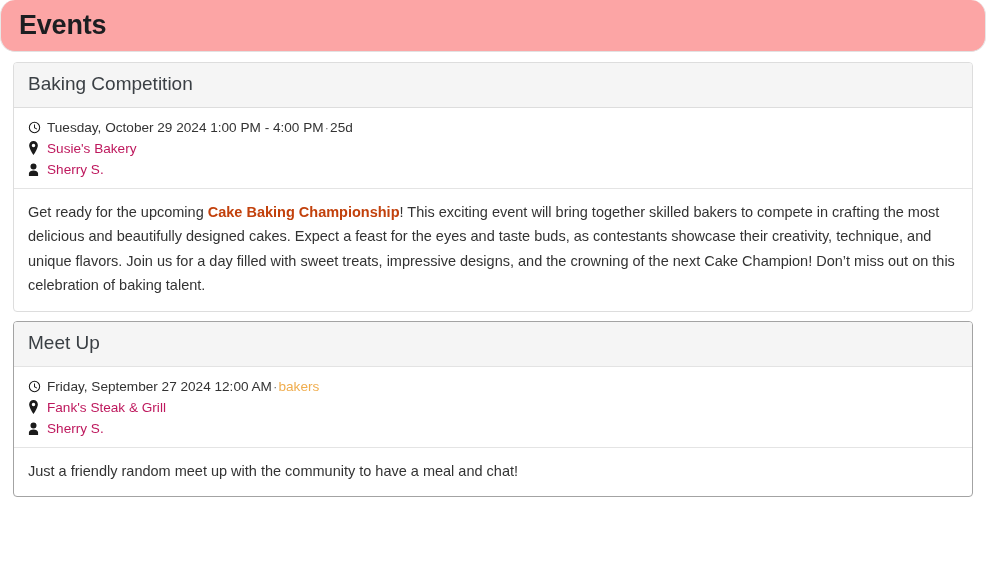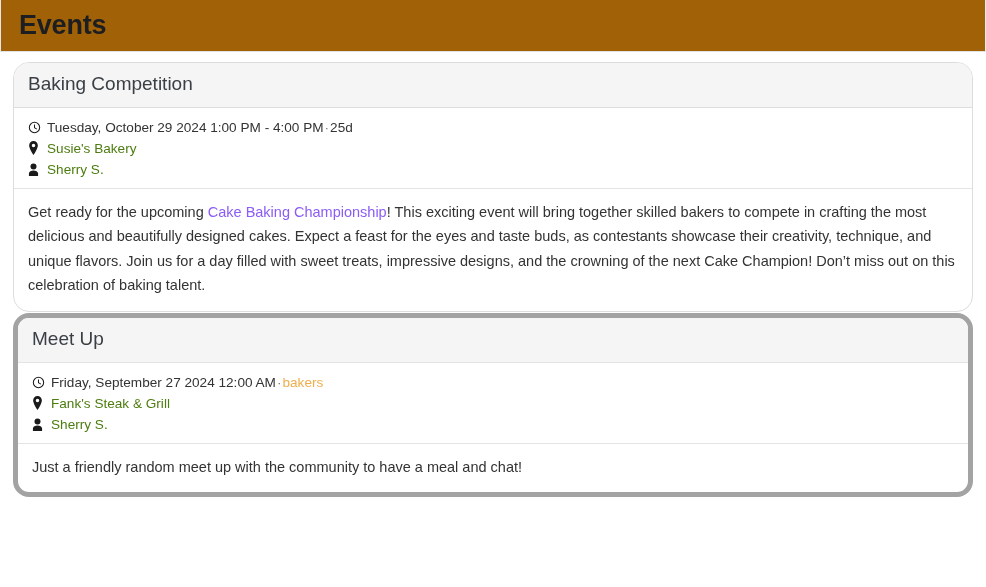--- a/index.html
+++ b/index.html
@@ -10,54 +10,55 @@
     width: 986px;
     height: 587px;
     background: #ffffff;
     font-family: "Liberation Sans", sans-serif;
     color: #333333;
     overflow: hidden;
   }
 
   
   .page-header {
-    background: #a16207;
+    background: #fca5a5;
     border-bottom: 1px solid #e2e2e2;
     border-left: 1px solid #e8e8e8;
     border-right: 1px solid #e8e8e8;
     height: 52px;
     box-sizing: border-box;
     display: flex;
     align-items: center;
     padding: 0 18px;
+    border-radius: 15px;
   }
   .page-title {
     font-size: 27px;
     font-weight: bold;
     color: #1c1e21;
     letter-spacing: -0.2px;
     line-height: 1;
   }
 
   
   .content {
     padding: 10px 13px 0 13px;
     box-sizing: border-box;
   }
 
   
   .panel {
     border: 1px solid #dddddd;
-    border-radius: 16px;
+    border-radius: 4px;
     background: #ffffff;
-    margin-bottom: 1px;
+    margin-bottom: 9px;
     overflow: hidden;
   }
   .panel.highlight {
-    border: 5px solid #a3a3a3;
+    border: 1px solid #a3a3a3;
   }
   .panel-heading {
     background: #f5f5f5;
     border-bottom: 1px solid #dddddd;
     padding: 10px 14px 11px 14px;
   }
   .panel.highlight .panel-heading {
     border-bottom: 1px solid #e3e3e3;
   }
   .panel-title {
@@ -88,42 +89,42 @@
     justify-content: flex-start;
     color: #1b1b1b;
   }
   .meta-icon svg {
     display: block;
   }
   .meta-text {
     color: #333333;
   }
   .meta-link {
-    color: #4d7c0f;
+    color: #be185d;
     text-decoration: none;
     cursor: pointer;
   }
   .sep {
     color: #777777;
     padding: 0 1px;
   }
   .status-ended {
     color: #f0ad4e;
   }
 
   
   .panel-body {
     padding: 11px 14px 13px 14px;
     font-size: 14.5px;
     line-height: 24.5px;
     color: #333333;
   }
   .panel-body b {
-    font-weight: normal;
-    color: #8b5cf6;
+    font-weight: bold;
+    color: #c2410c;
   }
 </style>
 </head>
 <body>
 
 <div class="page-header">
   <div class="page-title">Events</div>
 </div>
 
 <div class="content">

